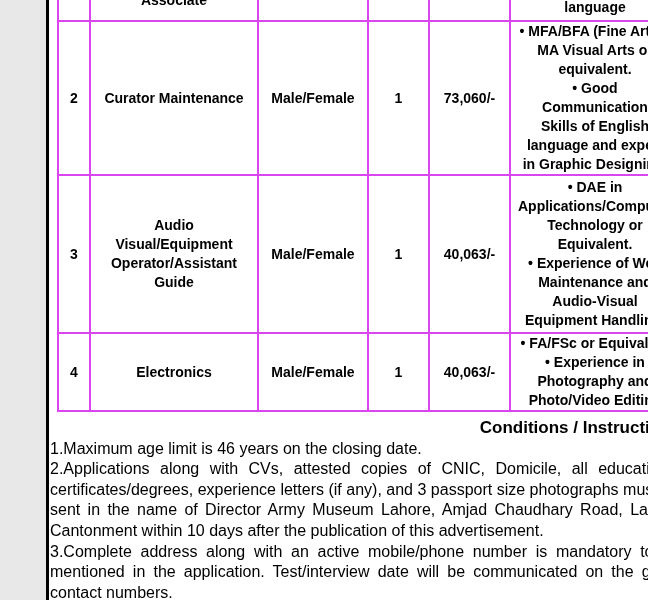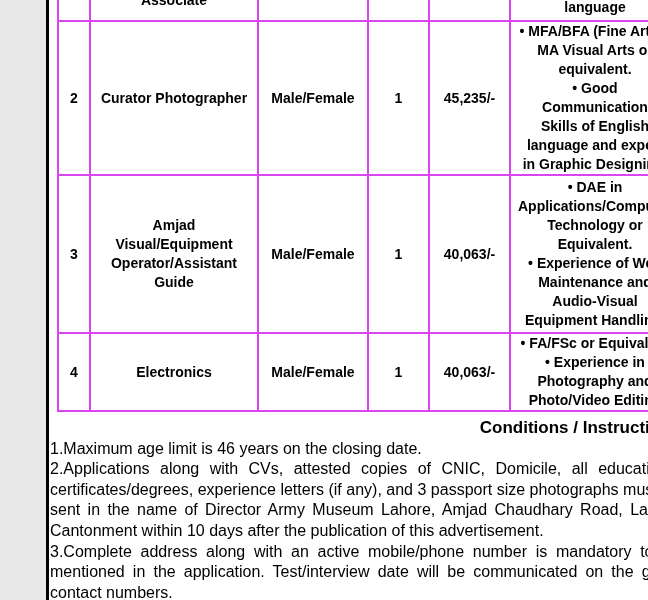--- a/index.html
+++ b/index.html
@@ -86,37 +86,37 @@
       <td class="c-sal"></td>
       <td class="c-qual">
         <div class="clip">
           <span class="cut-qual" data-bind-lines="job_table.rows.0.qualification_lines">language</span>
         </div>
       </td>
     </tr>
 
     <tr class="r2" style="height:152px">
       <td class="c-no" data-bind="job_table.rows.1.serial">2</td>
-      <td class="c-pos" data-bind-lines="job_table.rows.1.position_lines">Curator Photographer</td>
+      <td class="c-pos" data-bind-lines="job_table.rows.1.position_lines">Curator Maintenance</td>
       <td class="c-gen" data-bind="job_table.rows.1.gender">Male/Female</td>
       <td class="c-cnt" data-bind="job_table.rows.1.posts">1</td>
-      <td class="c-sal" data-bind="job_table.rows.1.salary">45,235/-</td>
+      <td class="c-sal" data-bind="job_table.rows.1.salary">73,060/-</td>
       <td class="c-qual" data-bind-lines="job_table.rows.1.qualification_lines">• MFA/BFA (Fine Arts) /
 MA Visual Arts or
 equivalent.
 • Good
 Communication
 Skills of English
 language and expert
 in Graphic Designing.</td>
     </tr>
 
     <tr class="r3" style="height:158px">
       <td class="c-no" data-bind="job_table.rows.2.serial">3</td>
-      <td class="c-pos" data-bind-lines="job_table.rows.2.position_lines">Amjad
+      <td class="c-pos" data-bind-lines="job_table.rows.2.position_lines">Audio
 Visual/Equipment
 Operator/Assistant
 Guide</td>
       <td class="c-gen" data-bind="job_table.rows.2.gender">Male/Female</td>
       <td class="c-cnt" data-bind="job_table.rows.2.posts">1</td>
       <td class="c-sal" data-bind="job_table.rows.2.salary">40,063/-</td>
       <td class="c-qual" data-bind-lines="job_table.rows.2.qualification_lines">• DAE in
 Applications/Computer
 Technology or
 Equivalent.

